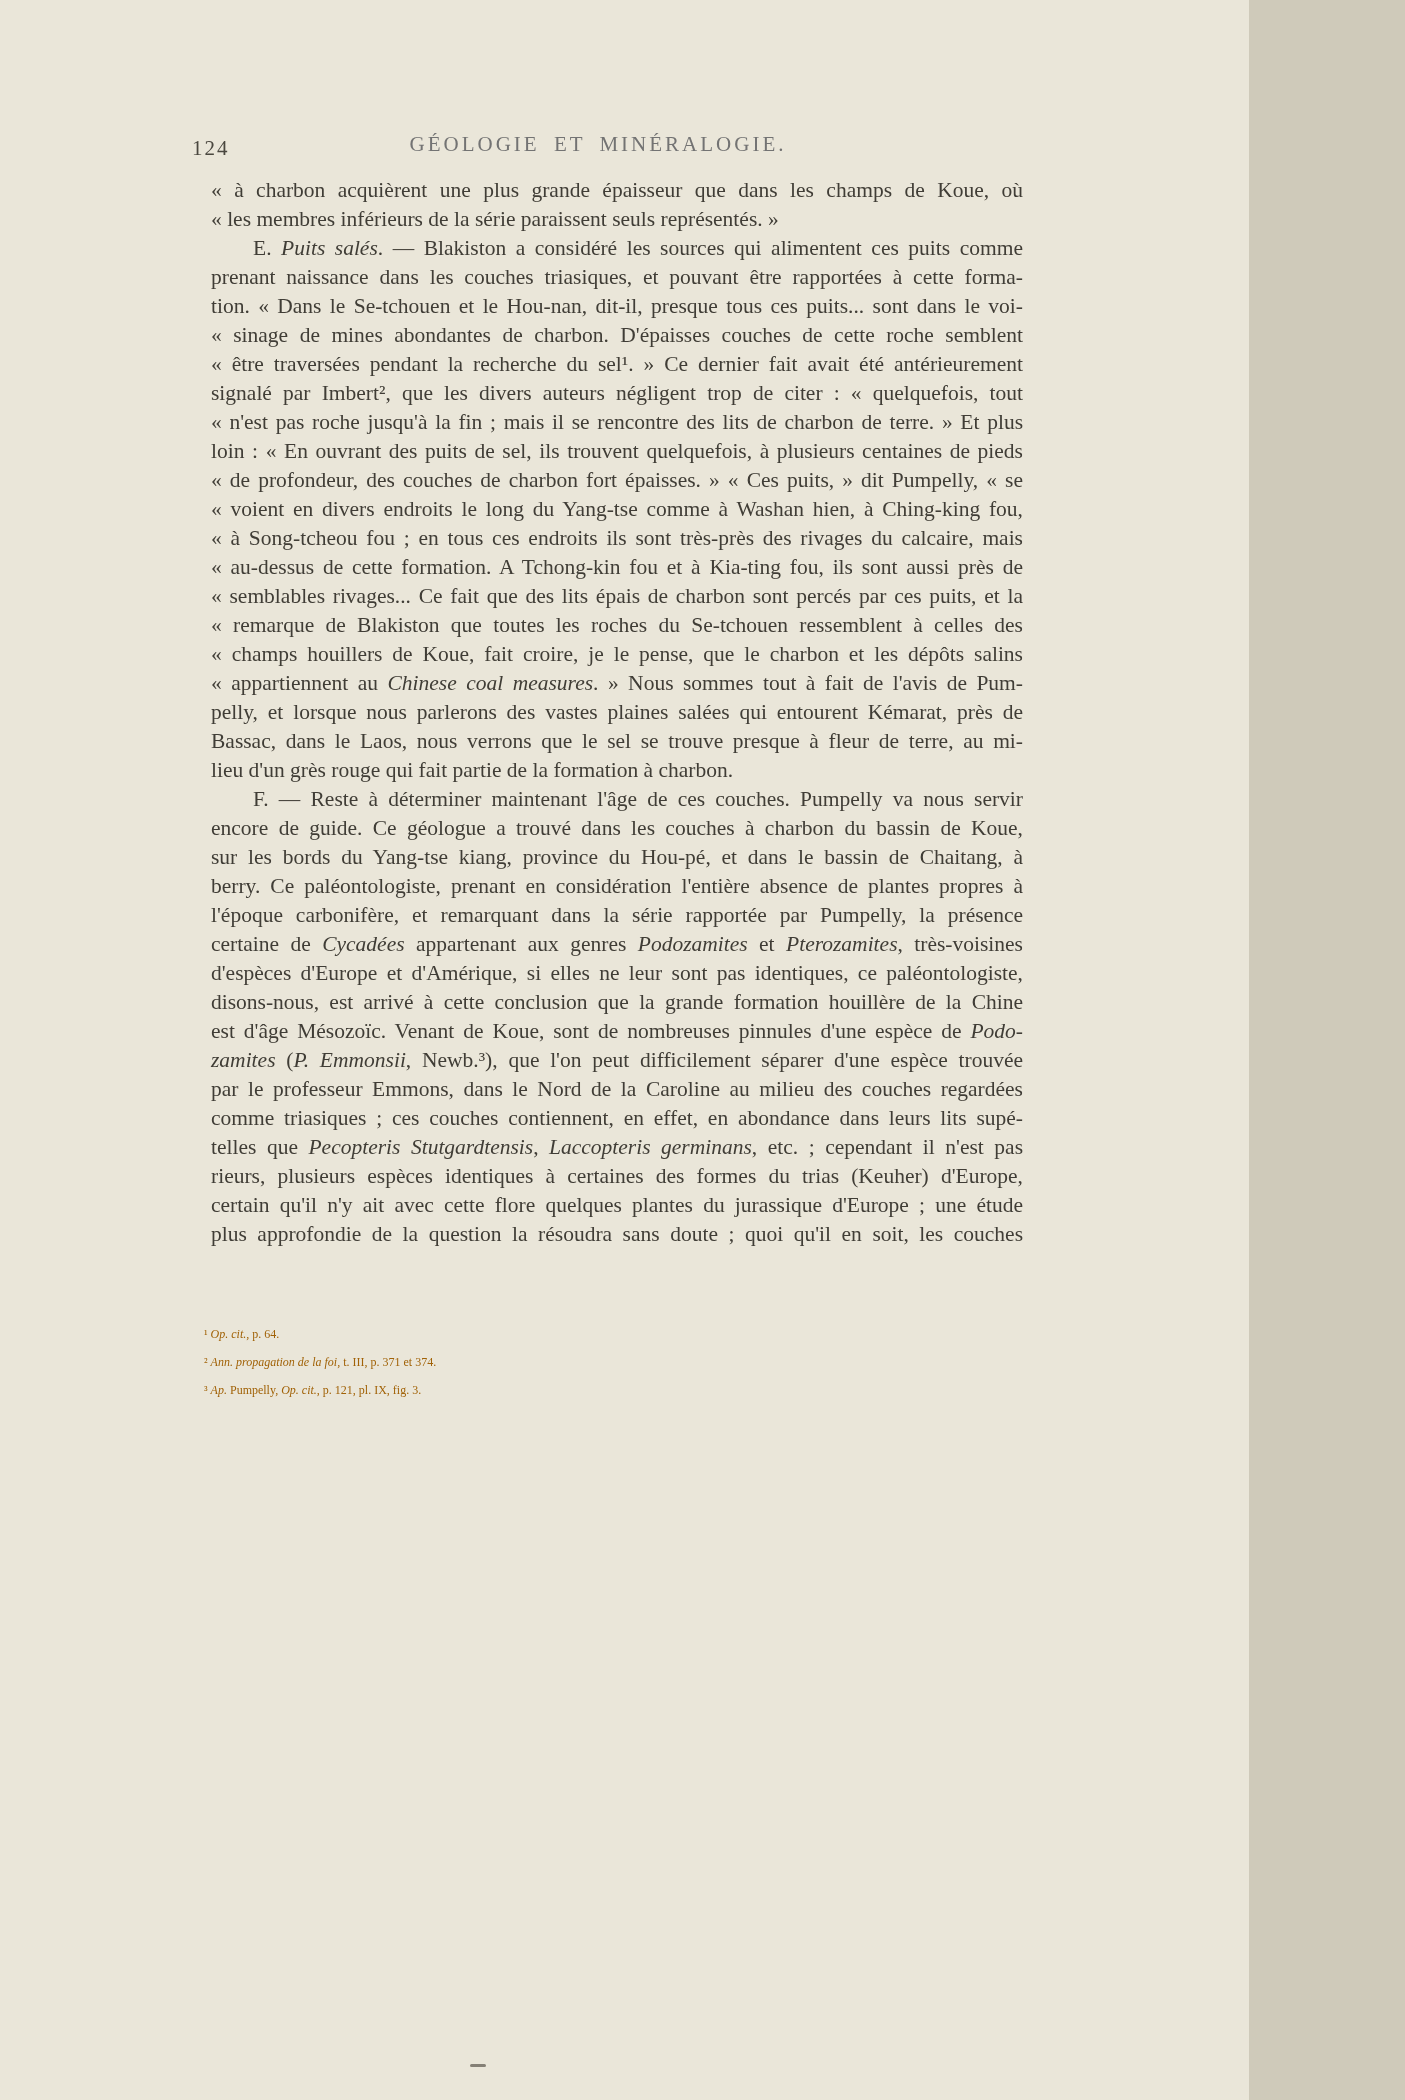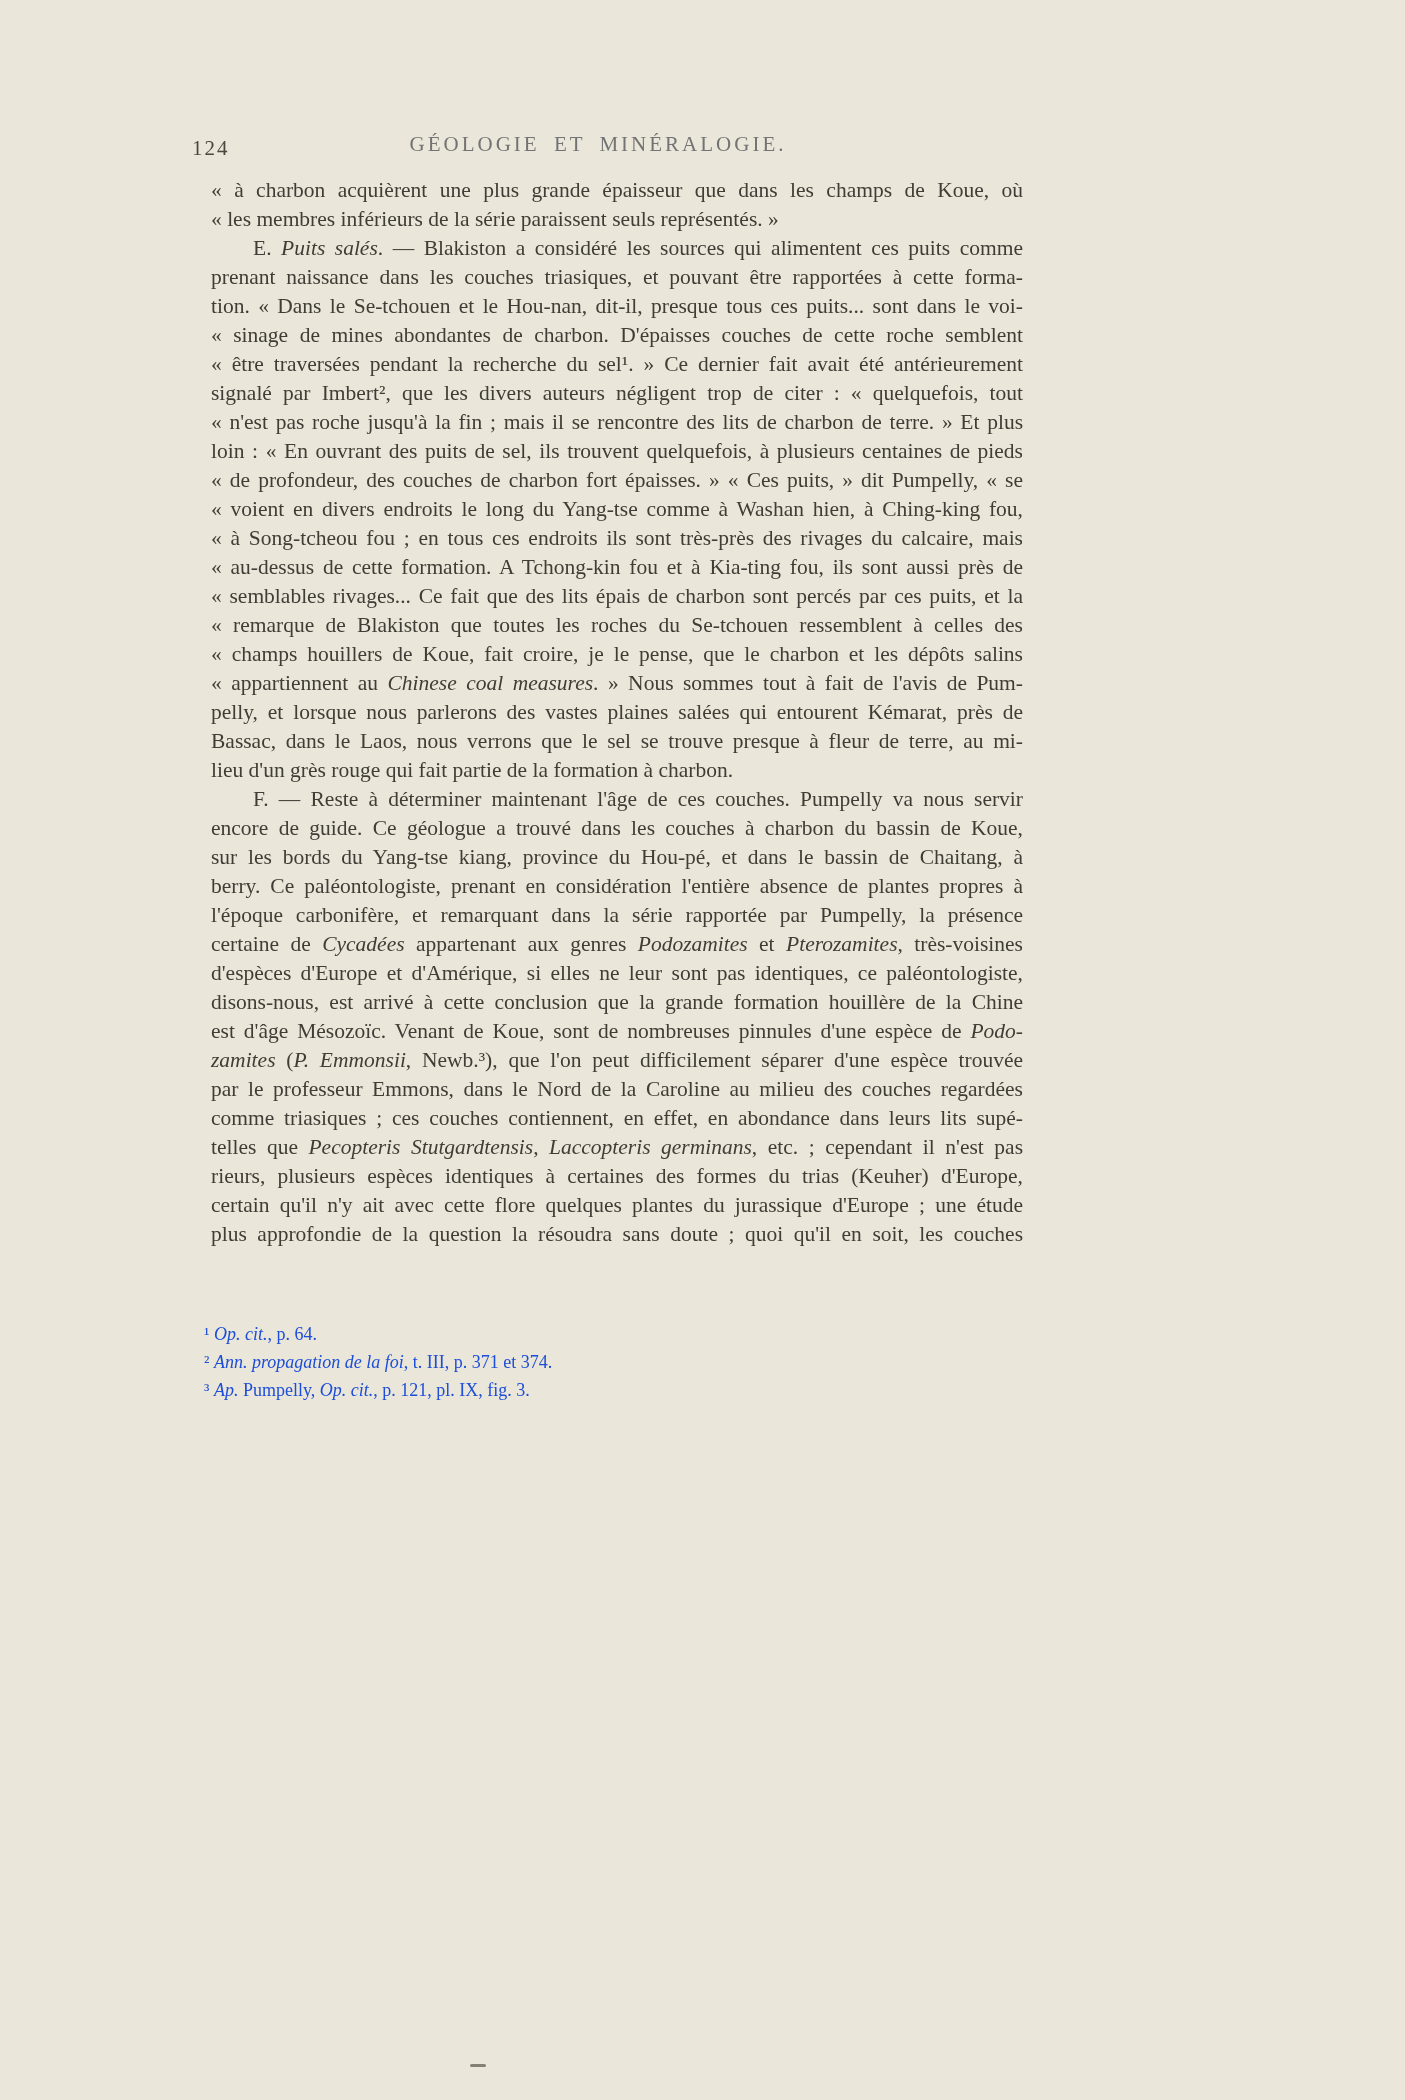--- a/index.html
+++ b/index.html
@@ -3,21 +3,21 @@
 <meta charset="utf-8">
 <style>
   html,body{margin:0;padding:0;}
   body{
     width:1405px;height:2100px;
     font-family:"Liberation Serif","DejaVu Serif",serif;
     background:#cfcaba;
     overflow:hidden;
   }
   .page{
-    position:relative;width:1405px;height:2100px;
+    position:relative;width:1249px;height:2100px;
     background:
       linear-gradient(90deg, rgba(110,102,82,.30) 0px, rgba(110,102,82,.12) 50px, rgba(110,102,82,0) 140px),
       linear-gradient(180deg, rgba(110,102,82,.14) 0px, rgba(110,102,82,0) 60px),
       linear-gradient(0deg, rgba(110,102,82,.12) 0px, rgba(110,102,82,0) 70px),
       radial-gradient(ellipse at 65% 28%, #f1edе1 0%, #ece8db 45%, #e5e1d3 75%, #dcd7c7 100%);
     background-color:#eae6d9;
     color:#403d36;
   }
   .header{
     position:absolute;left:192px;top:132px;width:812px;height:34px;
@@ -35,21 +35,21 @@
     font-size:21.5px;line-height:29px;margin-left:19px;
   }
   .line{
     text-align:justify;text-align-last:justify;
     white-space:normal;
   }
   .line.end{text-align-last:left;}
   .line.indent{text-indent:42px;}
   .footnotes{
     position:absolute;left:204px;top:1320px;width:780px;
-    font-size:18px;line-height:28px;color:#1d4ed8;
+    font-size:12px;line-height:28px;color:#a16207;
   }
   .footnotes .line{text-align:left;text-align-last:left;}
   i{font-style:italic;}
   .mark{
     position:absolute;left:470px;top:2064px;width:16px;height:3px;
     background:#6b675c;border-radius:2px;opacity:.8;
   }
 </style>
 </head>
 <body>

